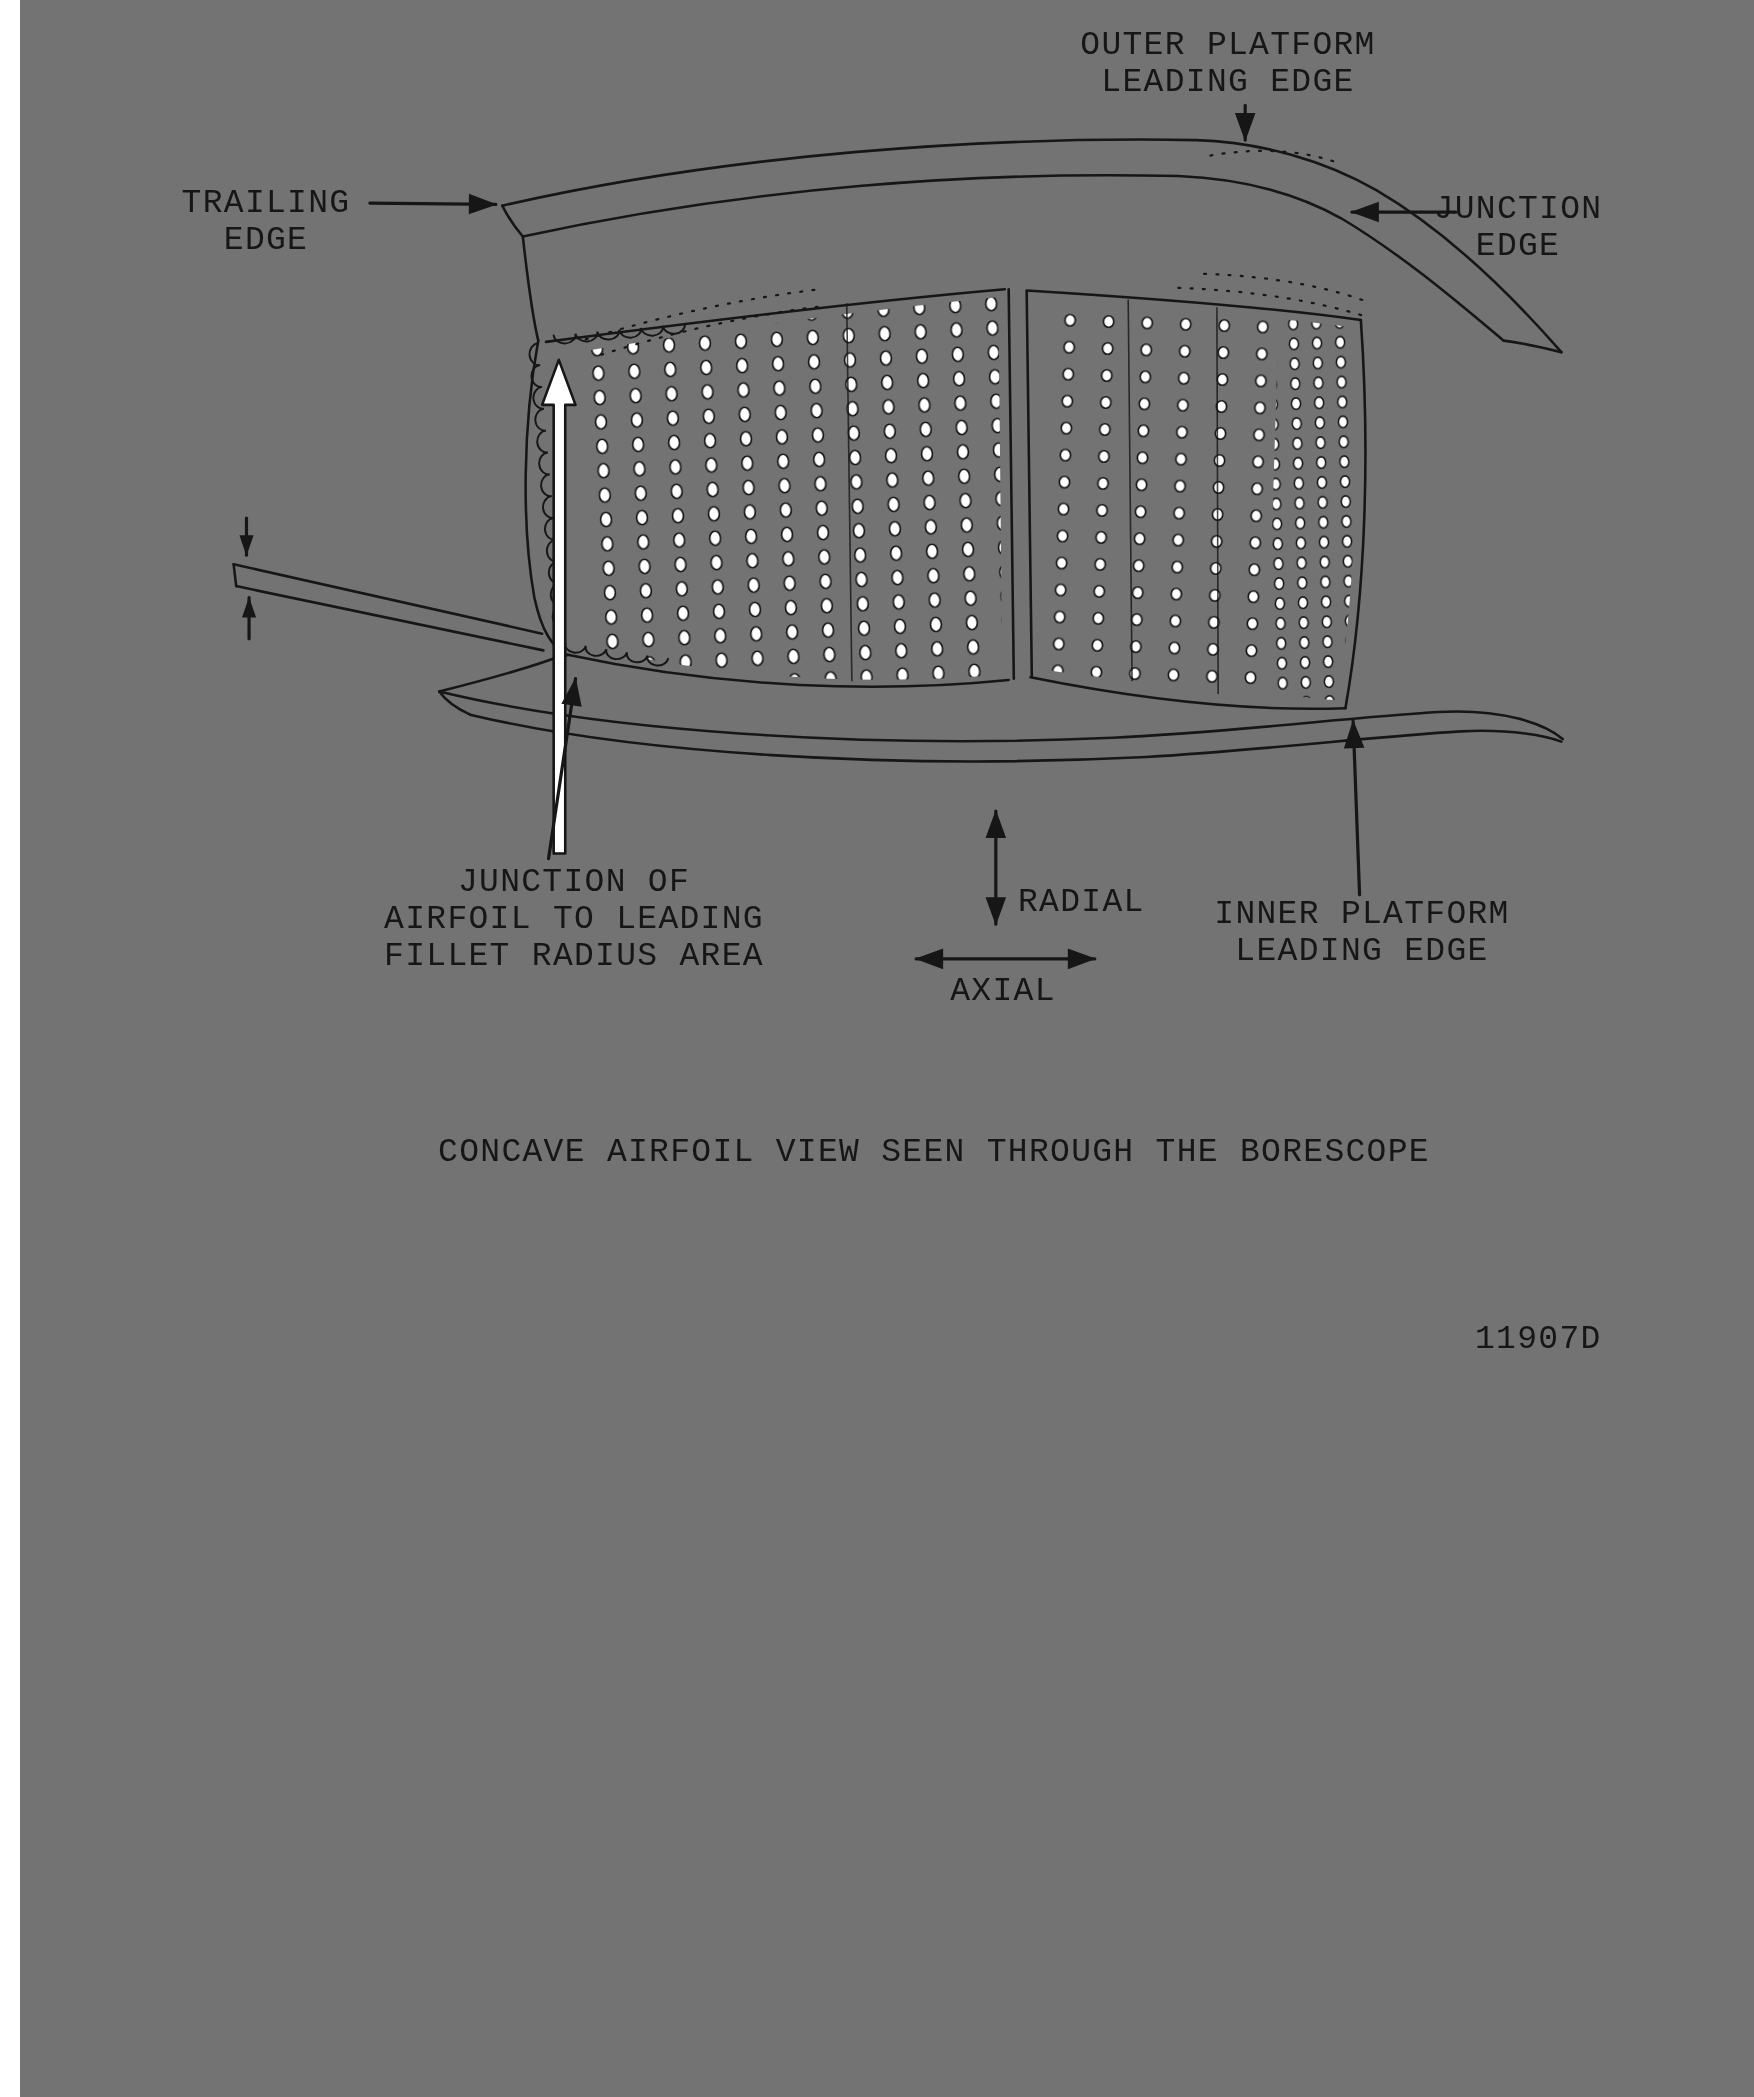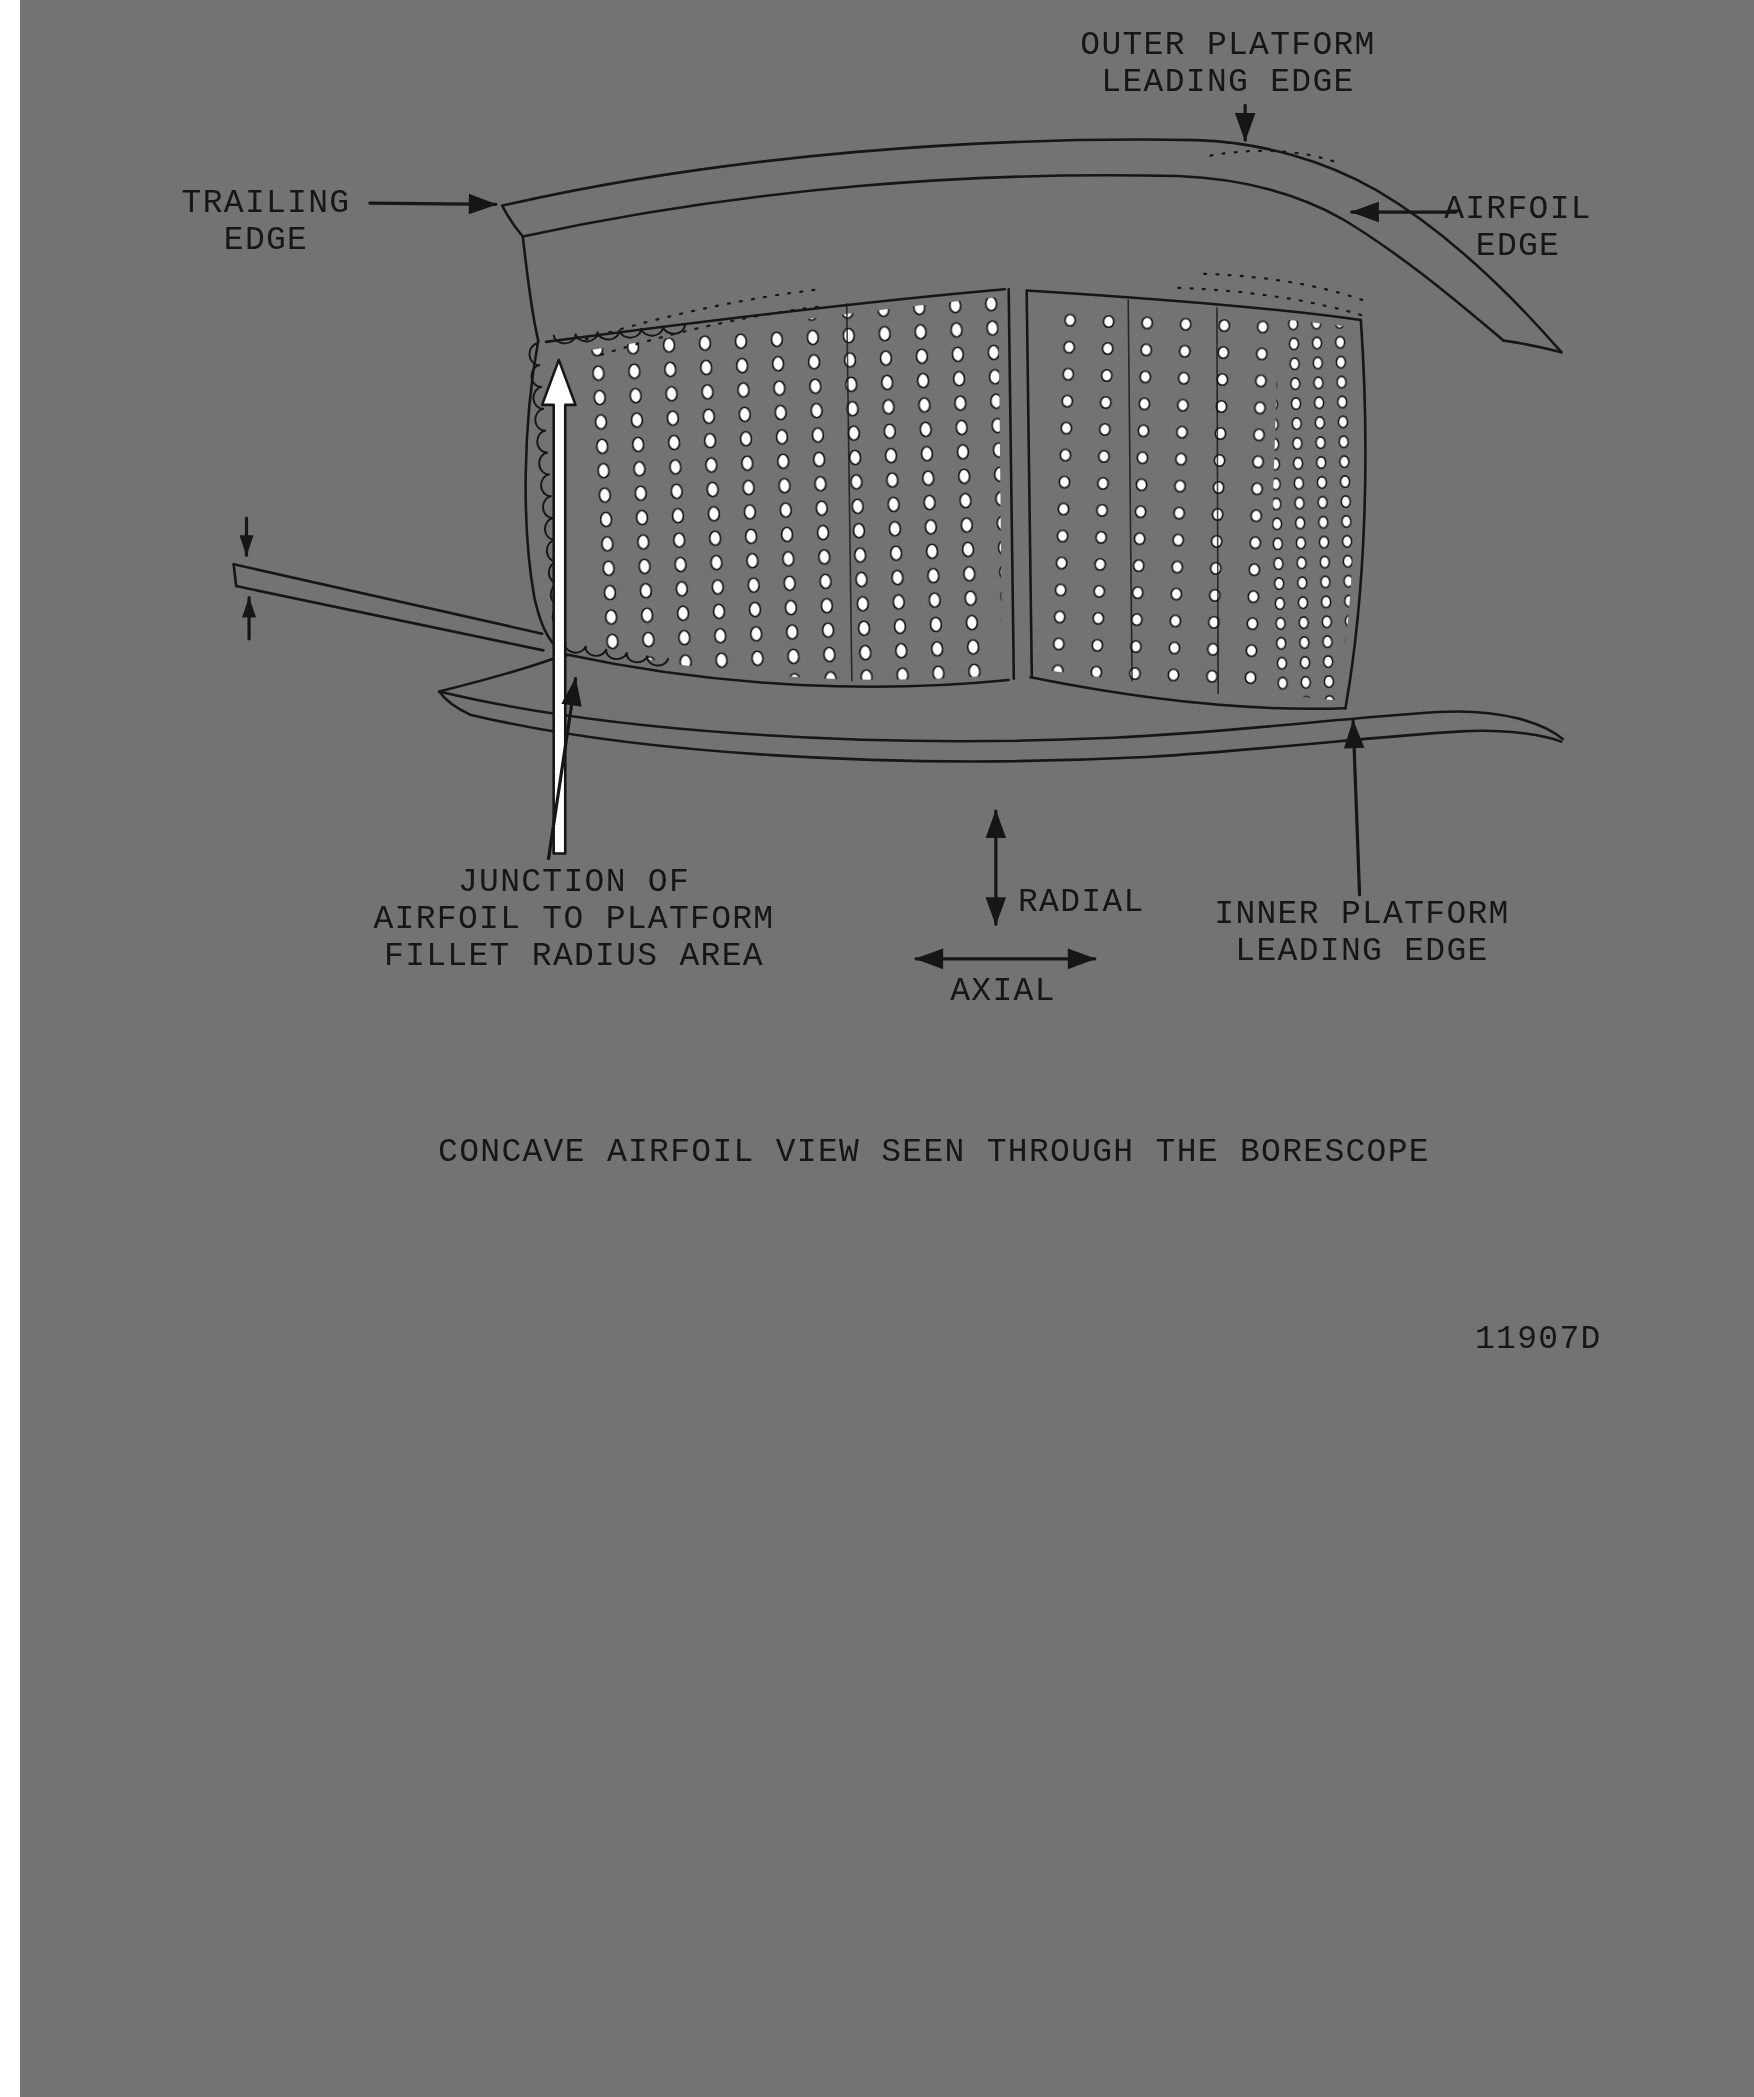--- a/index.html
+++ b/index.html
@@ -125,28 +125,28 @@
     <span class="ln">OUTER PLATFORM</span>
     <span class="ln">LEADING EDGE</span>
   </div>
 
   <div class="label" style="left:246px; top:186px;">
     <span class="ln">TRAILING</span>
     <span class="ln">EDGE</span>
   </div>
 
   <div class="label" style="left:1498px; top:192px;">
-    <span class="ln">AIRFOIL</span>
+    <span class="ln">JUNCTION</span>
     <span class="ln">EDGE</span>
   </div>
 
 
   <div class="label" style="left:554px; top:865px;">
     <span class="ln">JUNCTION OF</span>
-    <span class="ln">AIRFOIL TO PLATFORM</span>
+    <span class="ln">AIRFOIL TO LEADING</span>
     <span class="ln">FILLET RADIUS AREA</span>
   </div>
 
   <div class="label left" style="left:998px; top:885px;">
     <span class="ln">RADIAL</span>
   </div>
 
   <div class="label" style="left:983px; top:974px;">
     <span class="ln">AXIAL</span>
   </div>

